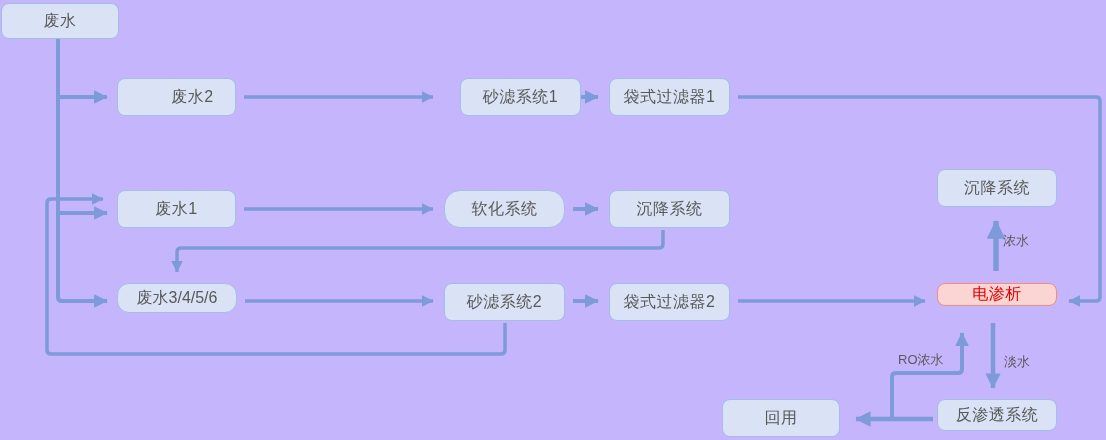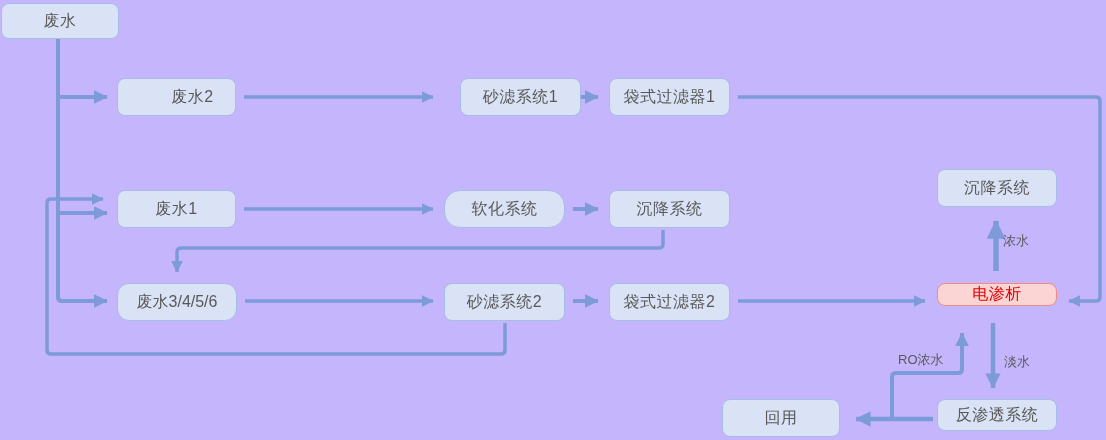--- a/index.html
+++ b/index.html
@@ -89,21 +89,21 @@
   <div class="node" style="left:1px;   top:3px;   width:118px; height:36px;">废水</div>
 
   <div class="node" style="left:117px; top:78px;  width:119px; height:38px;padding-left:32px;">废水2</div>
   <div class="node" style="left:444px; top:78px;  width:121px; height:38px;margin-left:16px;">砂滤系统1</div>
   <div class="node" style="left:609px; top:78px;  width:121px; height:38px;">袋式过滤器1</div>
 
   <div class="node" style="left:117px; top:190px; width:119px; height:38px;">废水1</div>
   <div class="node" style="left:444px; top:190px; width:121px; height:38px;border-radius:16px;">软化系统</div>
   <div class="node" style="left:609px; top:190px; width:121px; height:38px;">沉降系统</div>
 
-  <div class="node" style="left:117px; top:283px; width:120px; height:38px; letter-spacing:0;border-radius:12px;">废水3/4/5/6</div>
+  <div class="node" style="left:117px; top:283px; width:120px; height:30px; letter-spacing:0;border-radius:12px;">废水3/4/5/6</div>
   <div class="node" style="left:444px; top:283px; width:121px; height:38px;">砂滤系统2</div>
   <div class="node" style="left:609px; top:283px; width:121px; height:38px;">袋式过滤器2</div>
 
   <div class="node red" style="left:937px; top:283px; width:120px; height:23px;">电渗析</div>
   <div class="node" style="left:937px; top:169px; width:120px; height:38px;">沉降系统</div>
   <div class="node" style="left:937px; top:399px; width:120px; height:32px;">反渗透系统</div>
   <div class="node" style="left:722px; top:399px; width:118px; height:38px;">回用</div>
 
   <div class="edge-label" style="left:1003px; top:232px;">浓水</div>
   <div class="edge-label" style="left:1004px; top:353px;">淡水</div>

